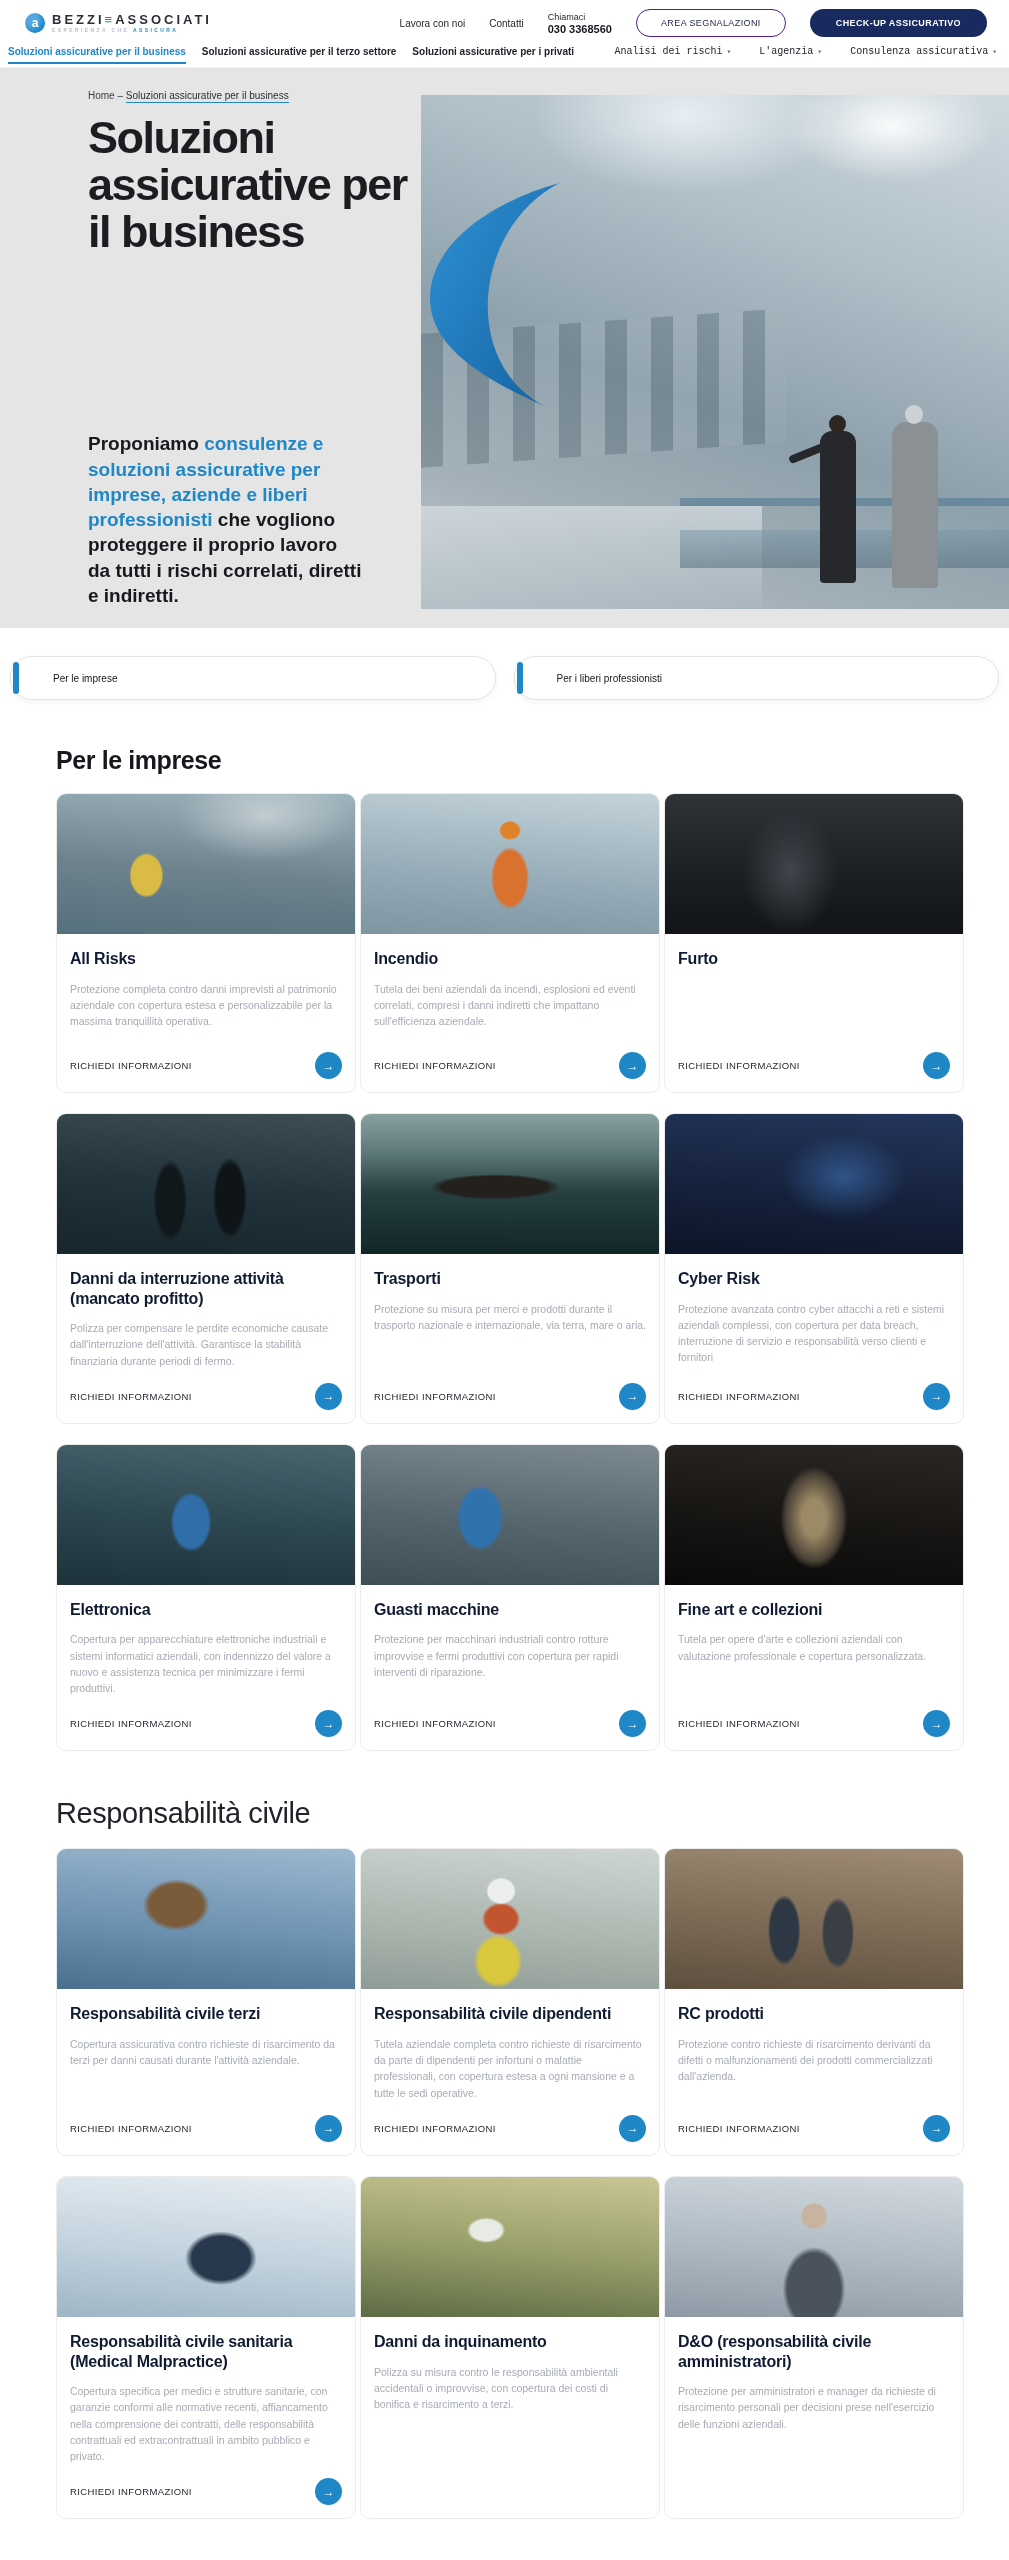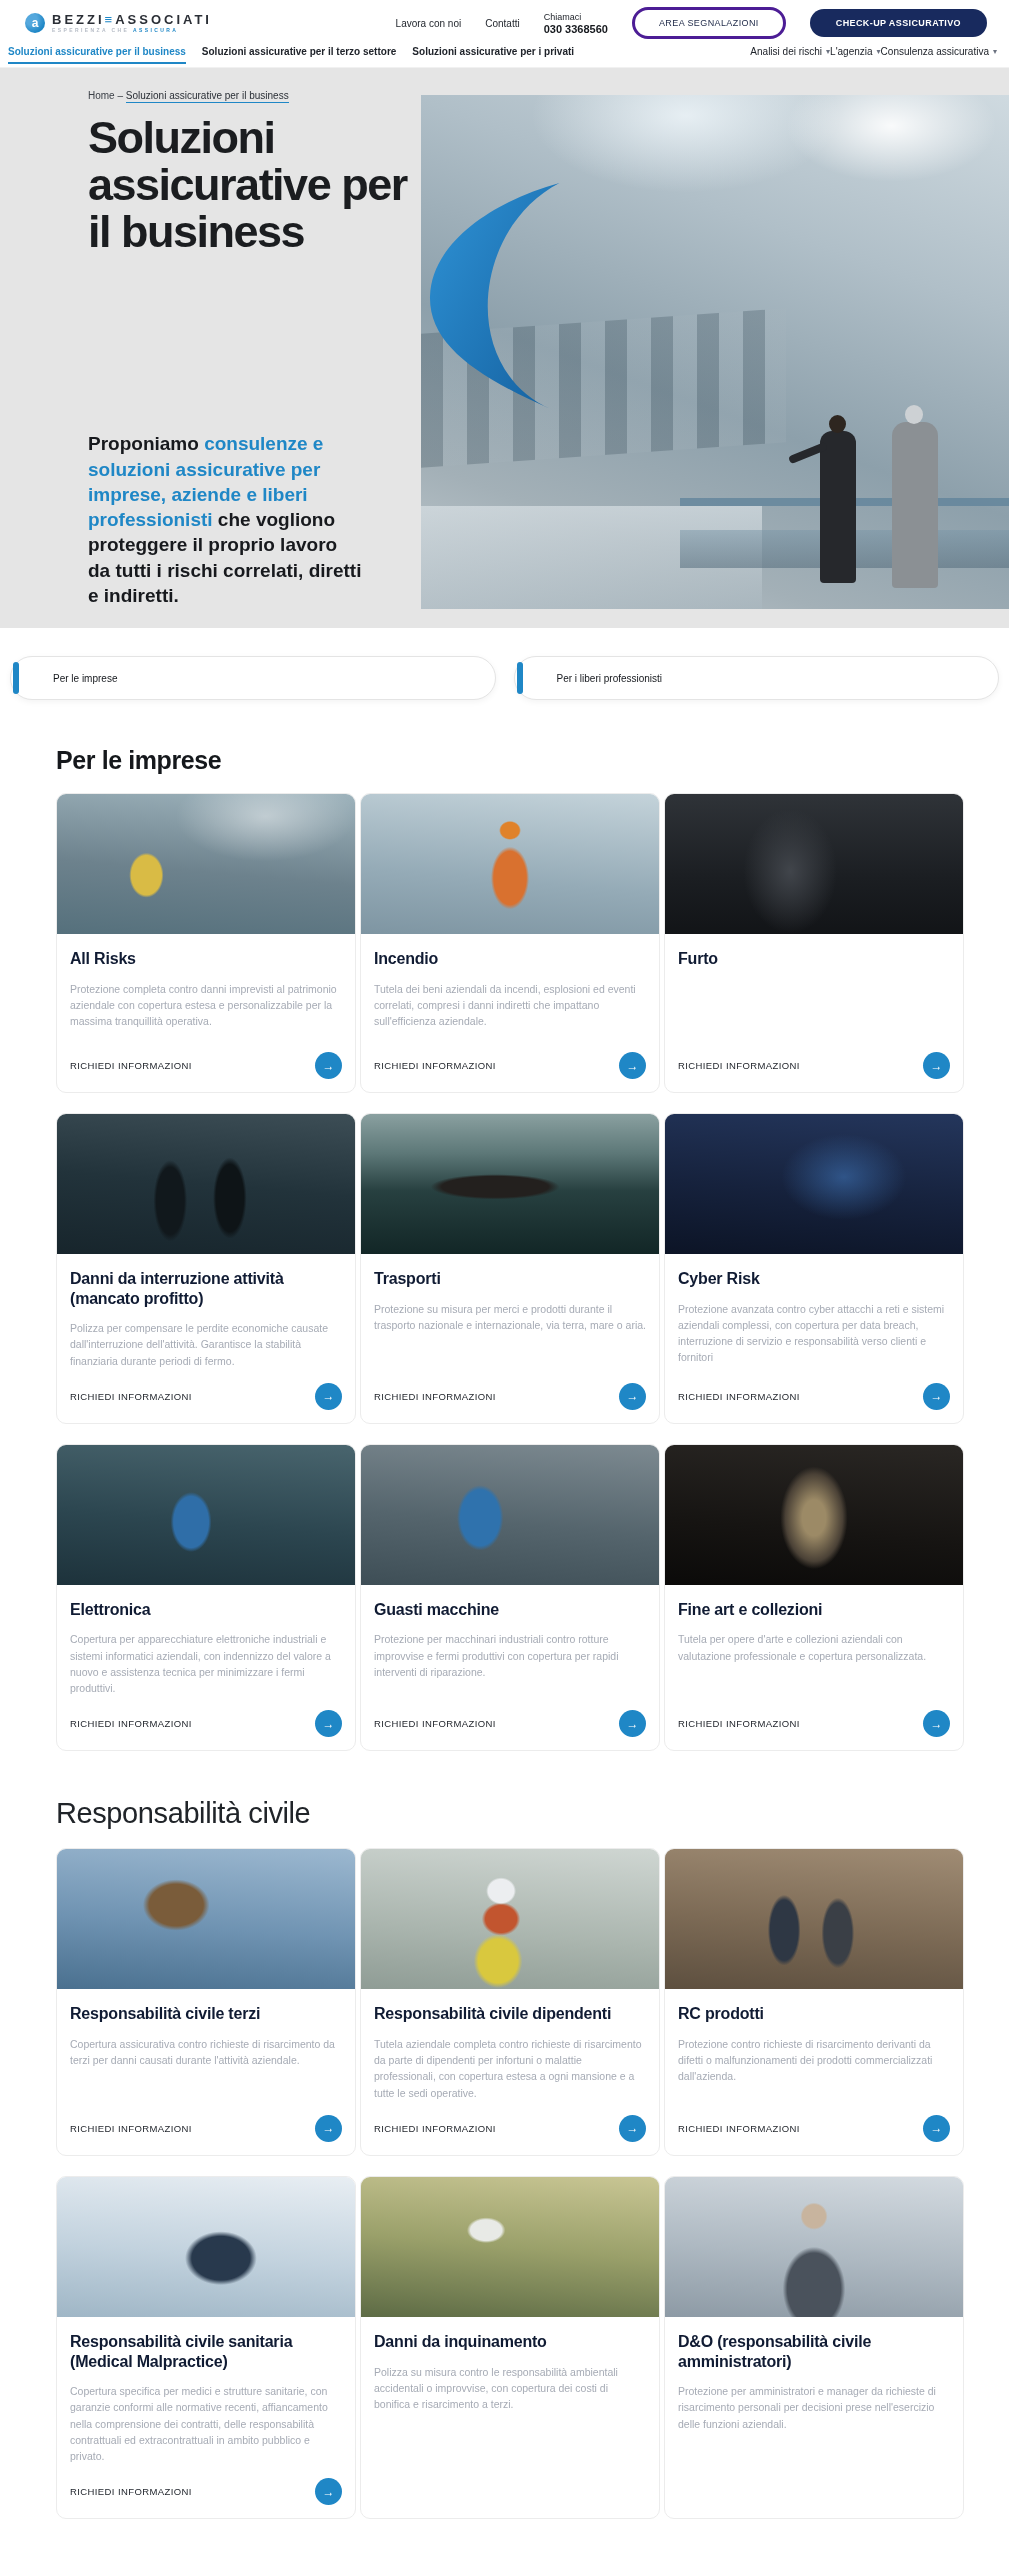--- a/index.html
+++ b/index.html
@@ -18,31 +18,31 @@
   .logo-text { line-height:1; }
   .logo-name { font-size:13px; letter-spacing:3px; font-weight:600; color:#2b2f36; }
   .logo-name .sep { color:#1f87c6; font-weight:700; }
   .logo-tag { font-size:5px; letter-spacing:2.4px; color:#b6bcc6; margin-top:2px; font-weight:600; }
   .logo-tag .blue { color:#1f87c6; }
   .header-right { margin-left:auto; display:flex; align-items:center; gap:24px; }
   .hlink { font-size:10px; color:#23272e; text-decoration:none; }
   .call { text-align:left; }
   .call-label { font-size:9px; color:#23272e; }
   .call-phone { font-size:11px; font-weight:700; color:#15181d; margin-top:1px; }
-  .btn-outline { border:3px solid #4c1d95; background:#fff; color:#1c2746; font-size:9px;
+  .btn-outline { border:1px solid #4c1d95; background:#fff; color:#1c2746; font-size:9px;
     letter-spacing:.4px; padding:8px 24px; border-radius:16px; cursor:pointer; }
   .btn-navy { border:none; background:#182a5e; color:#fff; font-size:9px; letter-spacing:.4px;
     padding:9px 26px; border-radius:17px; cursor:pointer; font-weight:600; }
   
   .subnav { height:22px; display:flex; align-items:flex-start; padding:0 12px 0 8px;
     border-bottom:1px solid #f1f1f1; background:#fff; }
   .subnav-left { display:flex; gap:16px; }
   .snav { font-size:10px; font-weight:600; color:#20242b; text-decoration:none; padding-bottom:5px; }
   .snav.active { color:#1f87c6; border-bottom:2px solid #1f87c6; }
-  .subnav-right { margin-left:auto; display:flex; gap:0; }
+  .subnav-right { margin-left:auto; display:flex; gap:28px;font-family:Liberation Mono, monospace; }
   .sdrop { font-size:10px; color:#20242b; text-decoration:none; display:flex; gap:4px; align-items:center; }
   .sdrop .chev { font-size:8px; color:#6b7280; }
   
   .hero { position:relative; height:560px; background:#e5e5e5; }
   .hero-text { padding-left:88px; padding-top:22px; width:420px; }
   .breadcrumb { font-size:10px; color:#3c4148; }
   .breadcrumb .crumb-link { color:#2a2f36; text-decoration:none; border-bottom:1px solid #1f87c6; padding-bottom:1px; }
   .hero-title { margin-top:14px; font-size:45px; line-height:1.04; font-weight:700;
     letter-spacing:-1.5px; color:#1b1d20; width:330px; }
   .hero-intro { margin-top:176px; width:276px; font-size:19px; line-height:1.33; font-weight:700; color:#17191d; }

